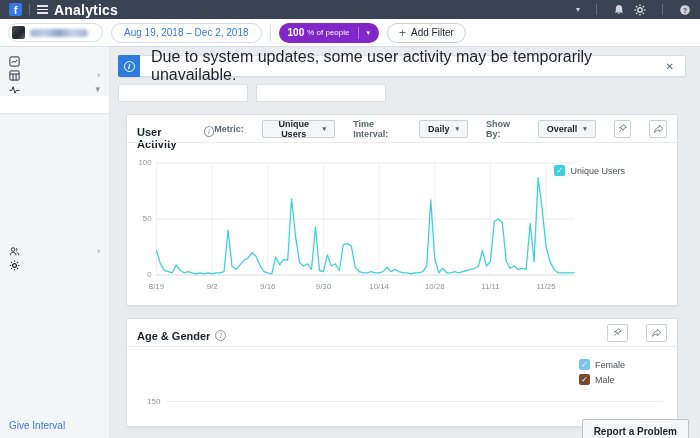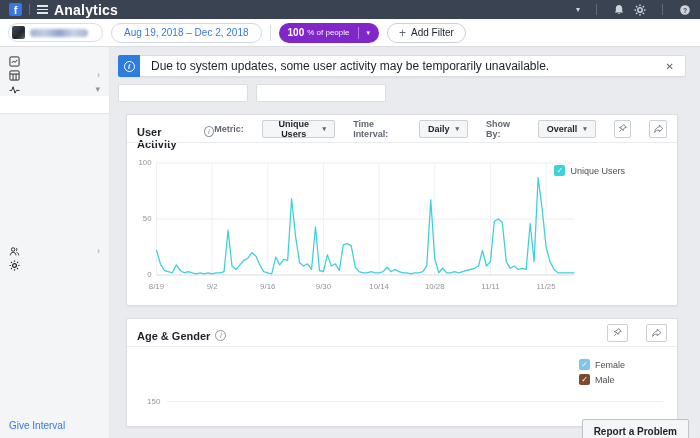--- a/index.html
+++ b/index.html
@@ -55,21 +55,21 @@
   .sb-gap { height:5px; }
   .feedback-link { position:absolute; left:9px; bottom:7px; color:#3578e5; font-size:10px; cursor:pointer; }
 
   
   .banner { height:22px; background:#fff; border:1px solid #dadde1; border-radius:2px;
             display:flex; align-items:center; box-shadow:0 1px 1px rgba(0,0,0,.04); }
   .banner-ic { width:22px; height:22px; margin:-1px 0 -1px -1px; background:#2d7de1; border-radius:2px 0 0 2px;
                display:flex; align-items:center; justify-content:center; flex-shrink:0; }
   .i-circle { width:11px; height:11px; border:1px solid #fff; border-radius:50%; color:#fff;
               font-size:8px; font-weight:bold; display:flex; align-items:center; justify-content:center; font-style:italic; }
-  .banner-text { font-size:12px; color:#1d2129; padding:0 11px; }
+  .banner-text { font-size:16px; color:#1d2129; padding:0 11px; }
   .banner-x { margin-left:auto; padding-right:11px; color:#606770; font-size:10px; cursor:pointer; }
 
   
   .stats-row { display:flex; gap:8px; margin-top:7px; }
   .stat-card { width:130px; background:#fff; border:1px solid #dadde1; border-radius:2px; padding:6px 11px 8px; }
   .stat-label { font-size:10px; color:#606770; }
   .stat-value { font-size:17px; font-weight:bold; color:#1d2129; margin-top:2px; }
 
   
   .card { background:#fff; border:1px solid #dadde1; border-radius:2px; margin:12px 8px 0 8px; box-shadow:0 1px 2px rgba(0,0,0,.05); }

